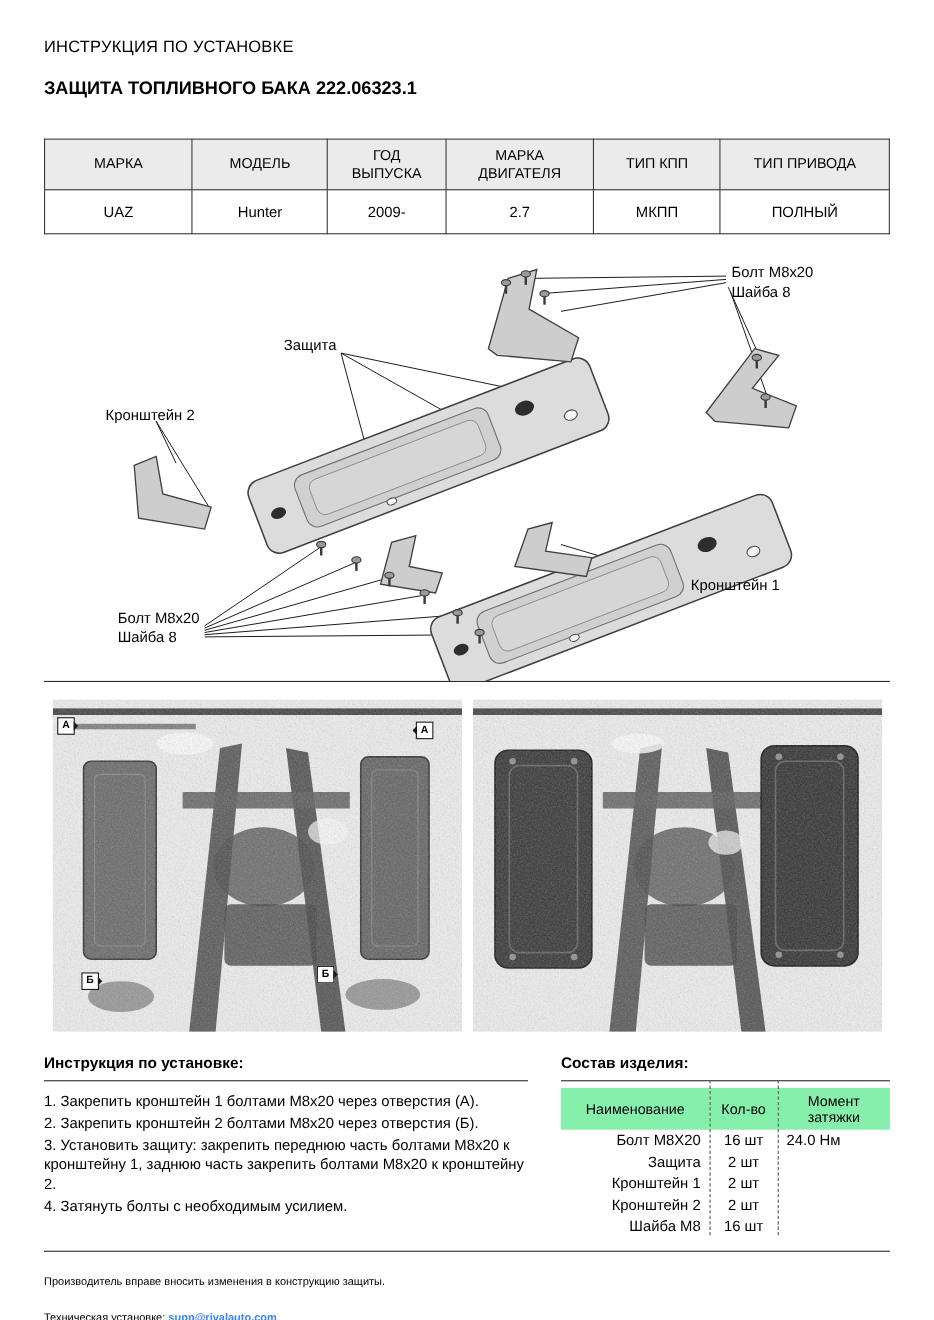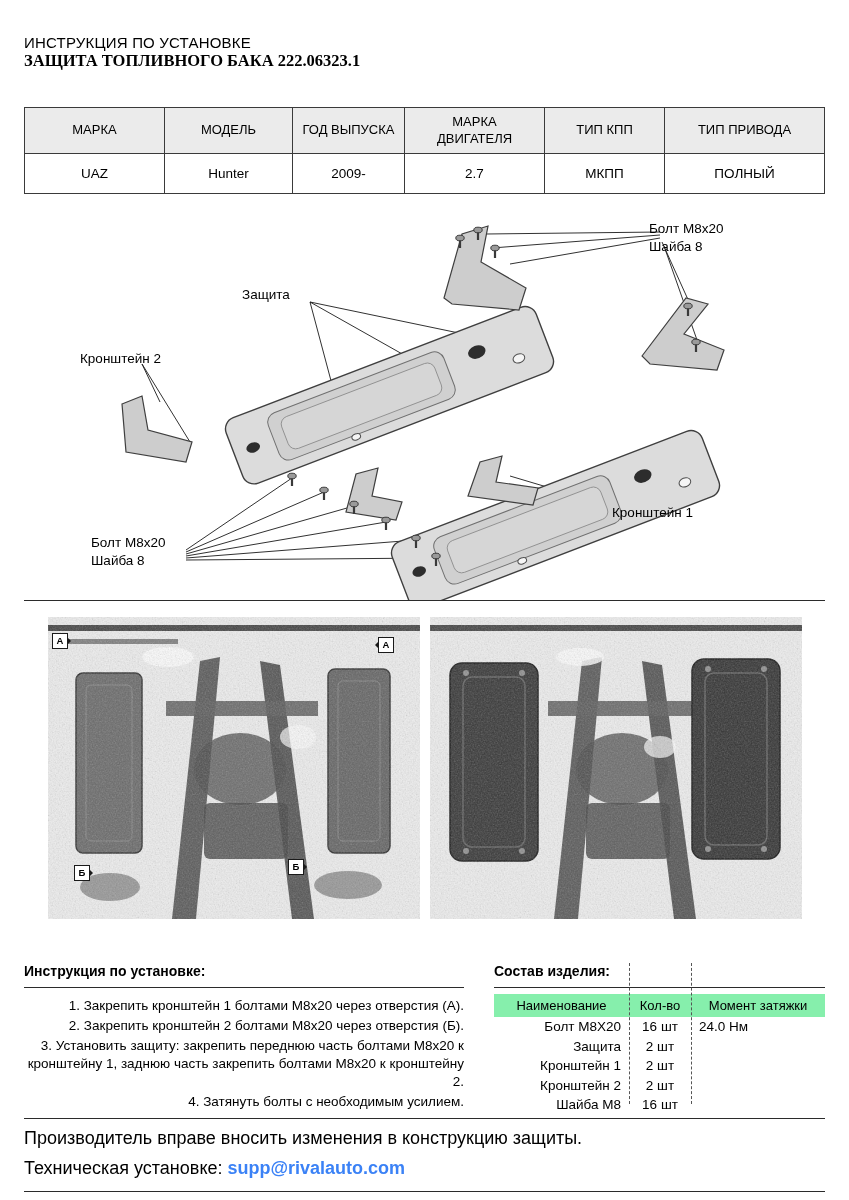--- a/index.html
+++ b/index.html
@@ -1,25 +1,25 @@
 <!DOCTYPE html>
 <html><head>
 <meta charset="utf-8">
 <style>
   * { margin:0; padding:0; box-sizing:border-box; }
   html, body { background:#fff; }
   body {
     width:849px; height:1200px; overflow:hidden;
     font-family:"Liberation Sans", sans-serif; color:#000;
   }
-  .page { width:849px; height:1200px; padding:34px 24px 0; position:relative; }
+  .page { width:849px; height:1200px; padding:34px 40px 0; position:relative; }
 
   
   .title1 { font-size:15px; font-weight:400; letter-spacing:.2px; }
-  .title2 { font-size:16.5px; font-weight:700; margin-top:0;font-family:Liberation Serif, serif; }
+  .title2 { font-size:16.5px; font-weight:700; margin-top:20px; }
 
   
   .spec-table { width:100%; border-collapse:collapse; table-layout:fixed; margin-top:36px; }
   .spec-table th, .spec-table td {
     border:1px solid #3a3a3a; text-align:center; vertical-align:middle;
   }
   .spec-table th { background:#ebebeb; font-weight:400; font-size:13px; line-height:1.3; height:46px; padding:4px 8px; }
   .spec-table td { height:40px; font-size:13.5px; }
 
   
@@ -47,39 +47,39 @@
     border:4px solid transparent; border-left-color:#1a1a1a;
   }
   .marker.flip::after {
     left:auto; right:100%;
     border-left-color:transparent; border-right-color:#1a1a1a;
   }
 
   
   .bottom { display:flex; gap:30px; margin-top:20px; height:165px; }
   .inst { width:440px; }
-  .section-title { font-size:14px; font-weight:700; padding-bottom:6px;margin-top:24px; }
+  .section-title { font-size:14px; font-weight:700; padding-bottom:6px; }
   .thin { margin-top:2px; }
   .steps { margin-top:9px; font-size:13.5px; line-height:1.34; }
-  .steps p { margin:0 0 2px 0;text-align:right; }
+  .steps p { margin:0 0 2px 0; }
 
   .parts { flex:1; position:relative; }
   .parts-table { width:100%; border-collapse:collapse; font-size:13.5px; margin-top:6px; }
   .parts-table th { background:#86efac; font-weight:400; font-size:13px; padding:4px 4px; text-align:center; }
   .parts-table td { padding:1px 8px; line-height:1.3; }
   .parts-table td.name { text-align:right; width:135px; }
   .parts-table td.qty { text-align:center; width:62px; white-space:nowrap; }
   .parts-table td.torque { text-align:left; }
   .dash { position:absolute; top:24px; height:141px; border-left:1px dashed #555; width:0; }
   .dash.v1 { left:135px; }
   .dash.v2 { left:197px; }
 
   
   .footer { margin-top:14px; }
-  .footer p { font-size:18px; margin-top:9px; }
+  .footer p { font-size:10px; margin-top:22px; }
   .footer .email { font-weight:700; color:#3b82f6; text-decoration:none; }
   .rule-bottom { margin-top:12px; }
 </style>
 </head>
 <body>
 
 <svg width="0" height="0" style="position:absolute" aria-hidden="true">
   <defs>
     <filter id="grain" x="0%" y="0%" width="100%" height="100%">
       <feTurbulence type="fractalNoise" baseFrequency="0.7" numOctaves="2" seed="8"></feTurbulence>

